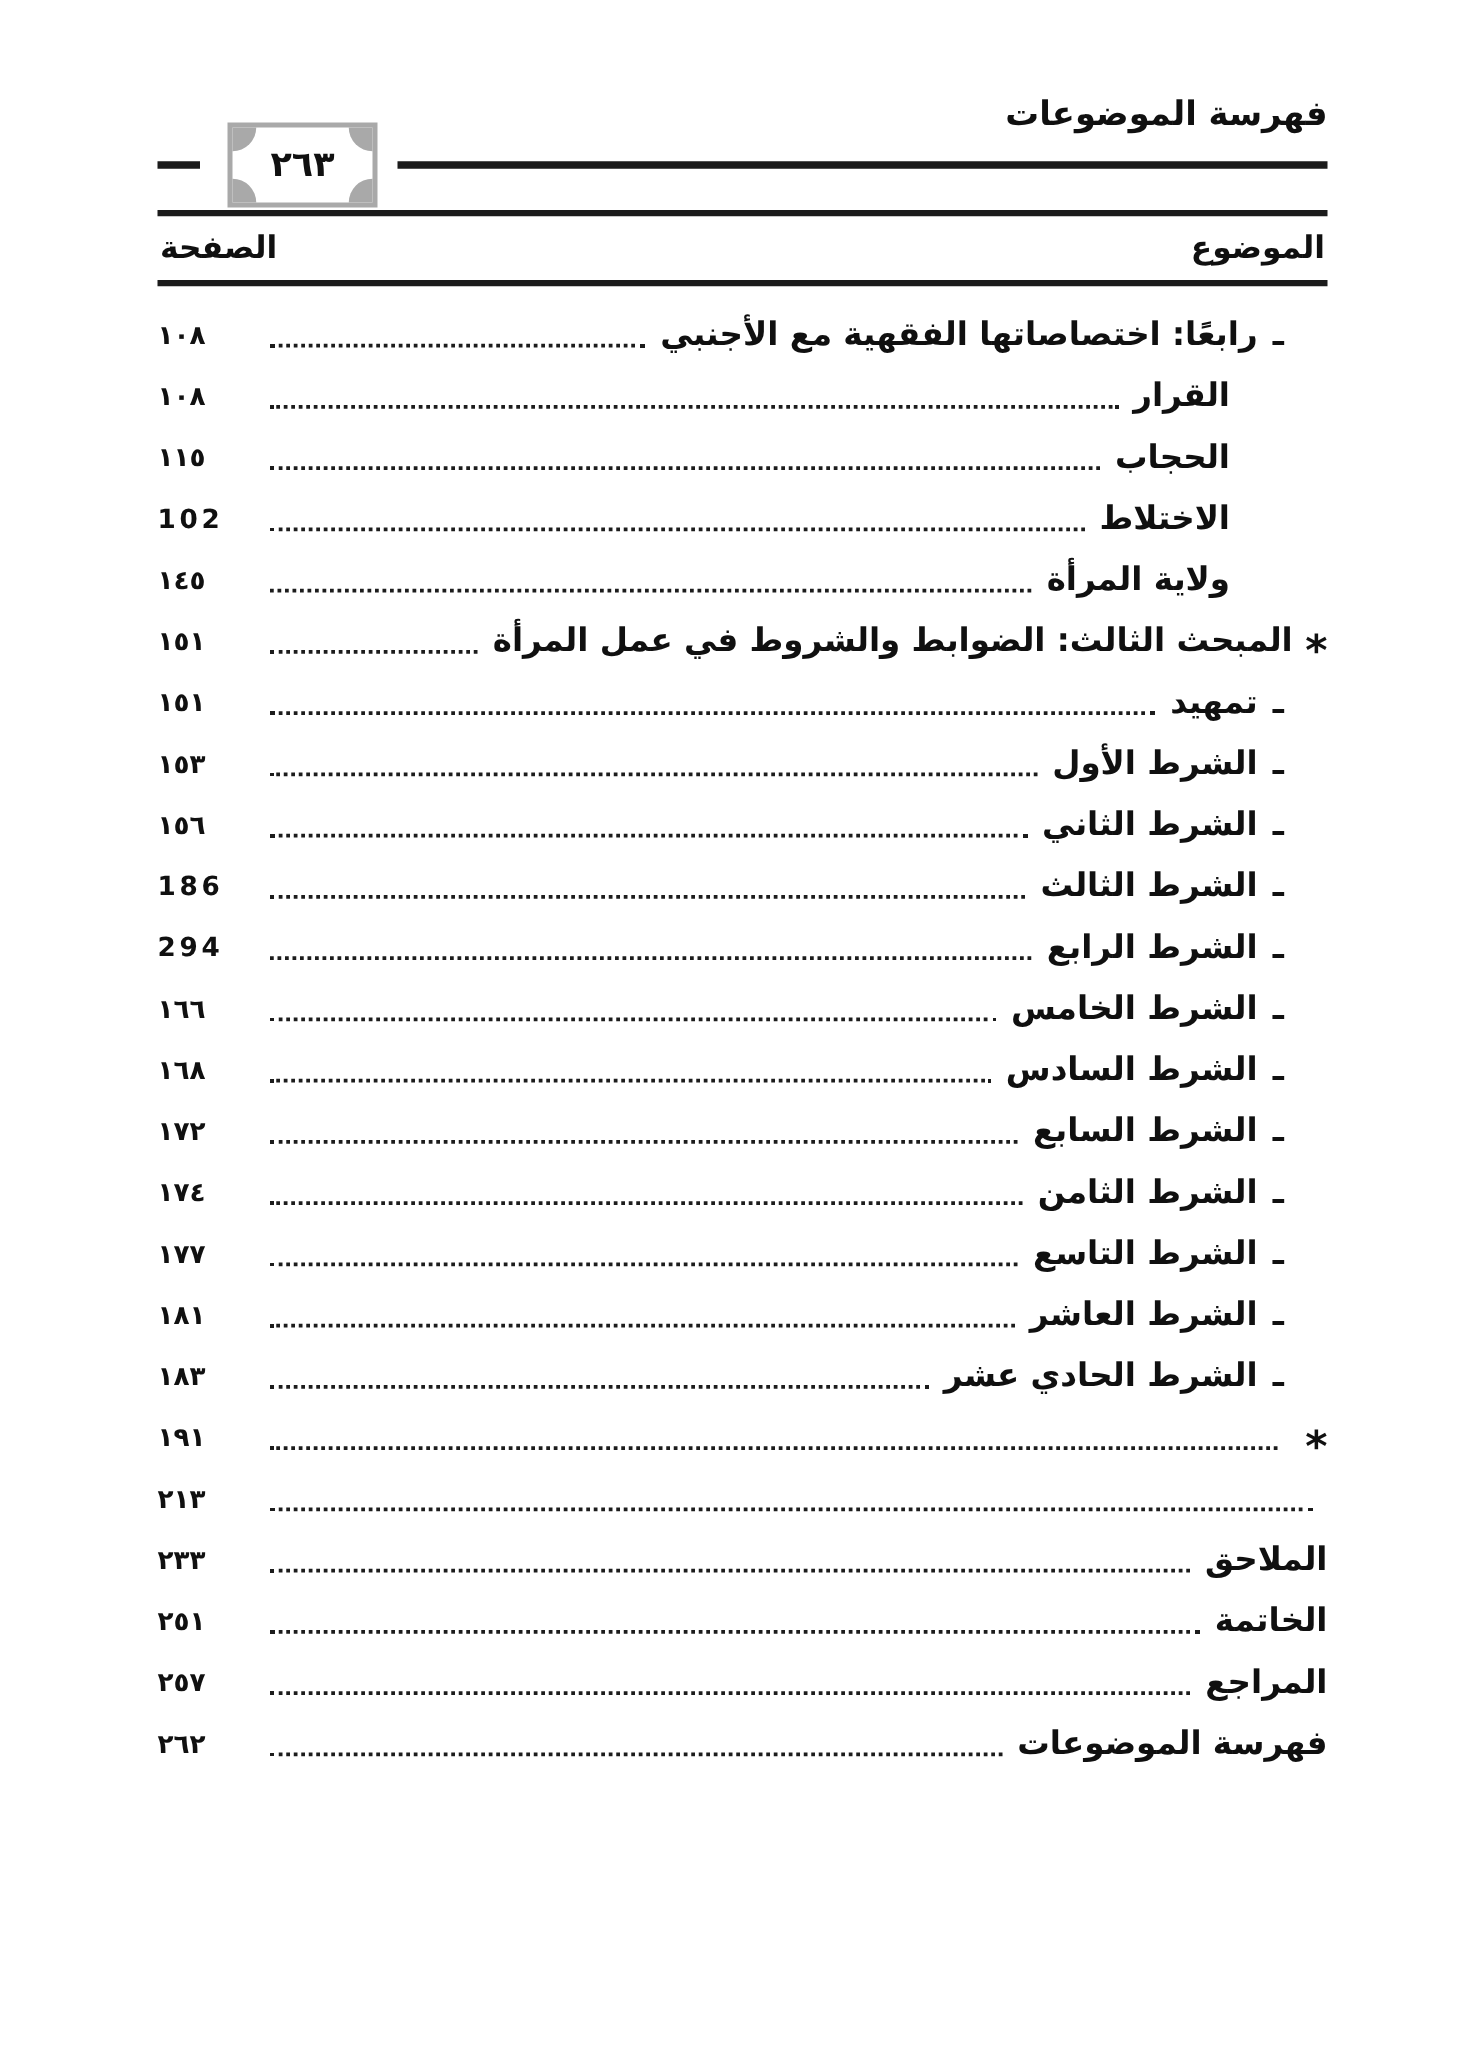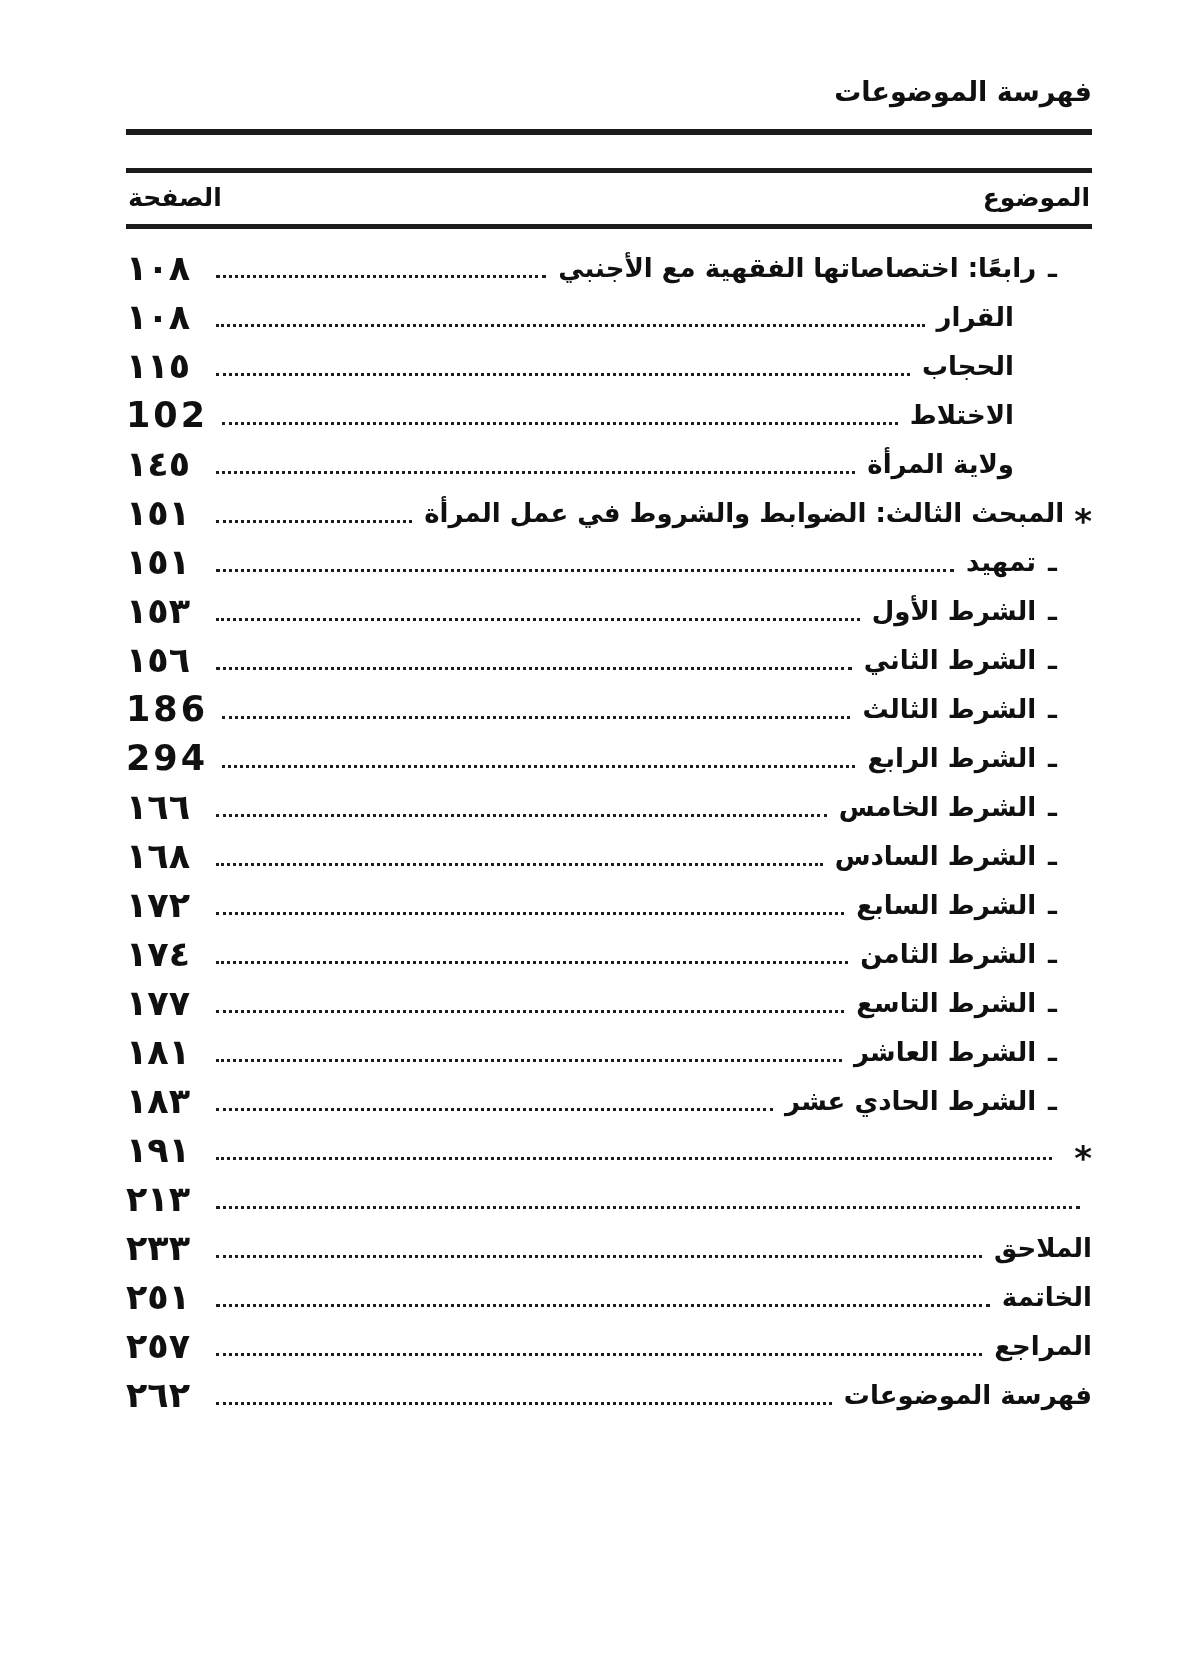--- a/index.html
+++ b/index.html
@@ -3,21 +3,21 @@
 <meta charset="utf-8">
 <style>
   html,body{margin:0;padding:0;background:#ffffff;}
   body{
     width:1182px;height:1654px;overflow:hidden;
     font-family:"DejaVu Sans",sans-serif;
     color:#101010;
   }
   .page{
     direction:rtl;
-    padding:74px 90px 0 126px;
+    padding:74px 120px 0 126px;
     box-sizing:border-box;
   }
   
   .title-row{
     text-align:right;
     font-size:27px;font-weight:700;
     height:40px;line-height:36px;
     letter-spacing:0px;
   }
   .ornament-row{
@@ -71,33 +71,40 @@
     height:0;
     border-bottom:3px dotted #1c1c1c;
     margin:0 12px 0 14px;
     transform:translateY(9px);
     min-width:20px;
   }
   .row .pagenum{
     flex:0 0 auto;
     min-width:76px;
     text-align:left;
-    font-size:35px;
+    font-size:21px;
     letter-spacing:3px;
   }
 </style>
 </head>
 <body>
 
 <div class="page">
 
   <div class="title-row">فهرسة الموضوعات</div>
 
   <div class="ornament-row">
     <div class="rule-stub"></div>
+    <div class="badge">
+      <div class="corner c-tl"></div>
+      <div class="corner c-tr"></div>
+      <div class="corner c-bl"></div>
+      <div class="corner c-br"></div>
+      <div class="num">٢٦٣</div>
+    </div>
     <div class="rule-long"></div>
   </div>
 
   <div class="rule-full rule-a"></div>
 
   <div class="cols-row">
     <div>الموضوع</div>
     <div>الصفحة</div>
   </div>
 

